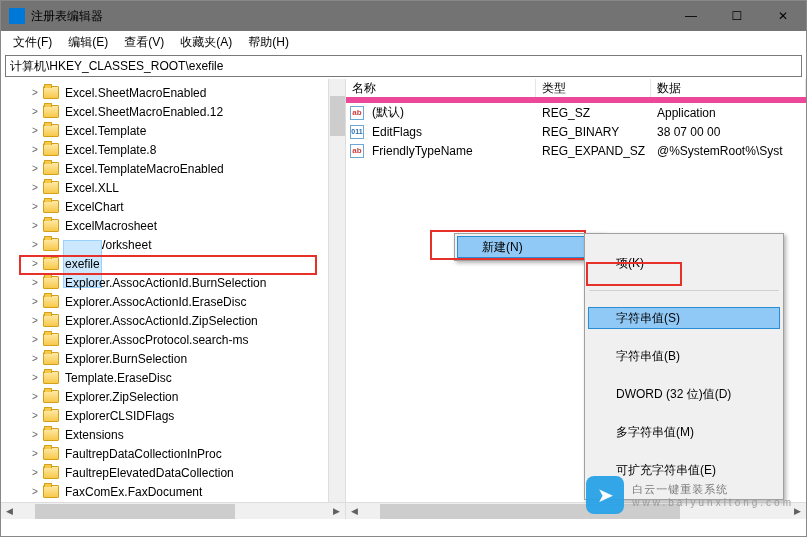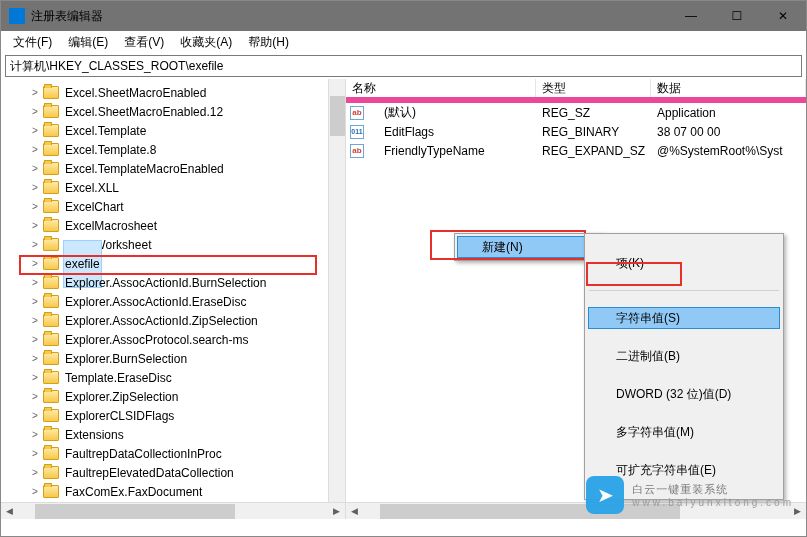--- a/index.html
+++ b/index.html
@@ -21,21 +21,21 @@
 .tree-row .label{padding:0 2px}
 .tree-row.selected .label{background:#cce8ff;border:1px solid #99d1ff;padding:16px 1px}
 .redbox{position:absolute;border:2px solid #e8302a;pointer-events:none}
 .list{flex:1;position:relative}
 .list-header{display:flex;height:24px;border-bottom:6px solid #ec4899;align-items:center}
 .list-header .col{padding:0 6px;height:100%;display:flex;align-items:center;border-right:1px solid #e5e5e5}
 .list-body .row{display:flex;height:19px;align-items:center}
 .list-body .row .c1{width:190px;display:flex;align-items:center;padding-left:4px}
 .list-body .row .c2{width:115px;padding-left:6px}
 .list-body .row .c3{flex:1;padding-left:6px}
-.val-icon{width:14px;height:14px;border:1px solid #6ba8d8;background:#fff;margin-right:20px;display:flex;align-items:center;justify-content:center;font-size:8px;color:#d04040;font-weight:bold}
+.val-icon{width:14px;height:14px;border:1px solid #6ba8d8;background:#fff;margin-right:8px;display:flex;align-items:center;justify-content:center;font-size:8px;color:#d04040;font-weight:bold}
 .val-icon.bin{color:#2a6db0;font-size:7px}
 .submenu{position:absolute;background:#f0f0f0;border:1px solid #a0a0a0;box-shadow:2px 2px 4px rgba(0,0,0,.3)}
 .sm1{left:453px;top:232px;width:150px}
 .sm1 .hl{background:#90c8f6;border:1px solid #2a8dd4;height:22px;display:flex;align-items:center;padding:0 24px;margin:2px;position:relative}
 .sm1 .hl::after{content:"▸";position:absolute;right:6px;font-size:10px}
 .sm2{left:583px;top:232px;width:200px;padding:2px}
 .sm2 .mi{height:22px;display:flex;align-items:center;padding:0 28px;margin:16px 1px}
 .sm2 .mi.hl{background:#90c8f6;border:1px solid #2a8dd4;padding:0 27px}
 .sm2 .sep{height:1px;background:#d0d0d0;margin:3px 2px}
 .scrollbar-h{position:absolute;bottom:0;left:0;right:0;height:17px;background:#f0f0f0;border-top:1px solid #ddd;display:flex;align-items:center}
@@ -238,21 +238,21 @@
 
 <div class="submenu sm1">
   <div class="hl">新建(N)</div>
 </div>
 <div class="redbox" style="left:429px;top:229px;width:156px;height:30px"></div>
 
 <div class="submenu sm2">
   <div class="mi">项(K)</div>
   <div class="sep"></div>
   <div class="mi hl">字符串值(S)</div>
-  <div class="mi">二进制值(B)</div>
+  <div class="mi">字符串值(B)</div>
   <div class="mi">DWORD (32 位)值(D)</div>
   <div class="mi">多字符串值(M)</div>
   <div class="mi">可扩充字符串值(E)</div>
 </div>
 <div class="redbox" style="left:585px;top:261px;width:96px;height:24px"></div>
 
 <div class="watermark">
   <div class="logo">➤</div>
   <div>
     <div class="txt1">白云一键重装系统</div>

